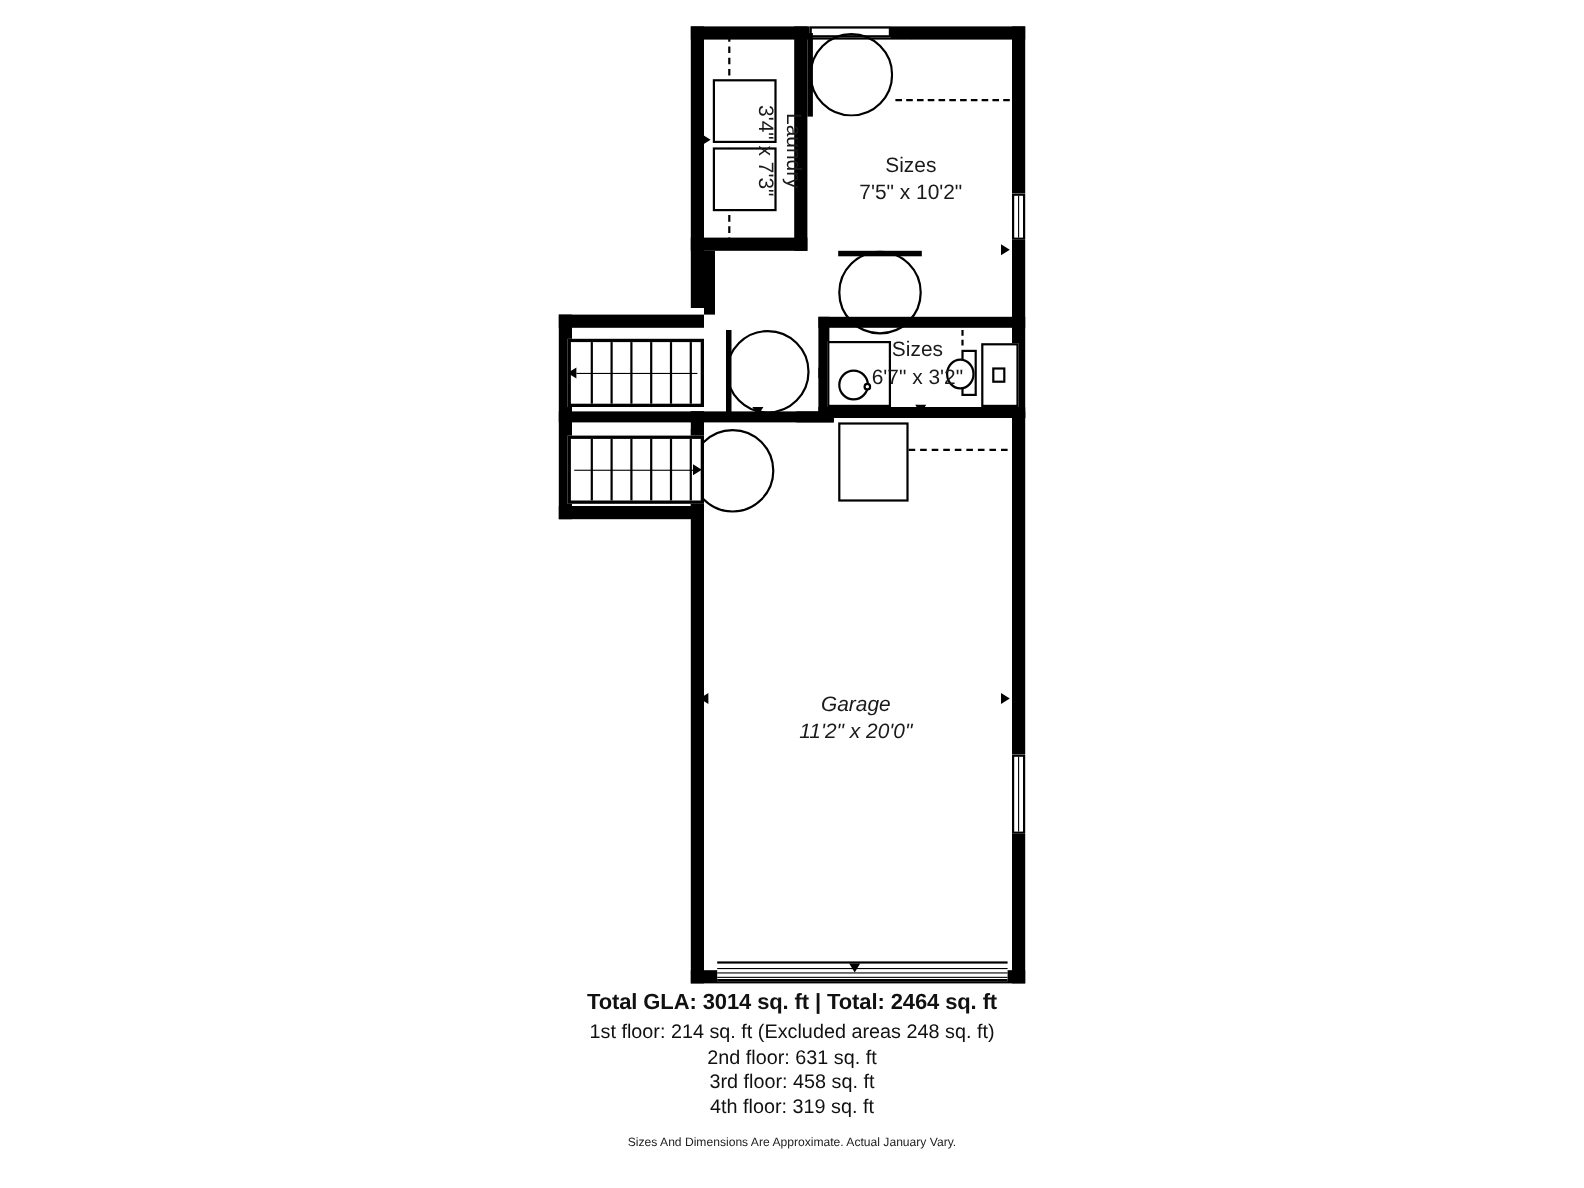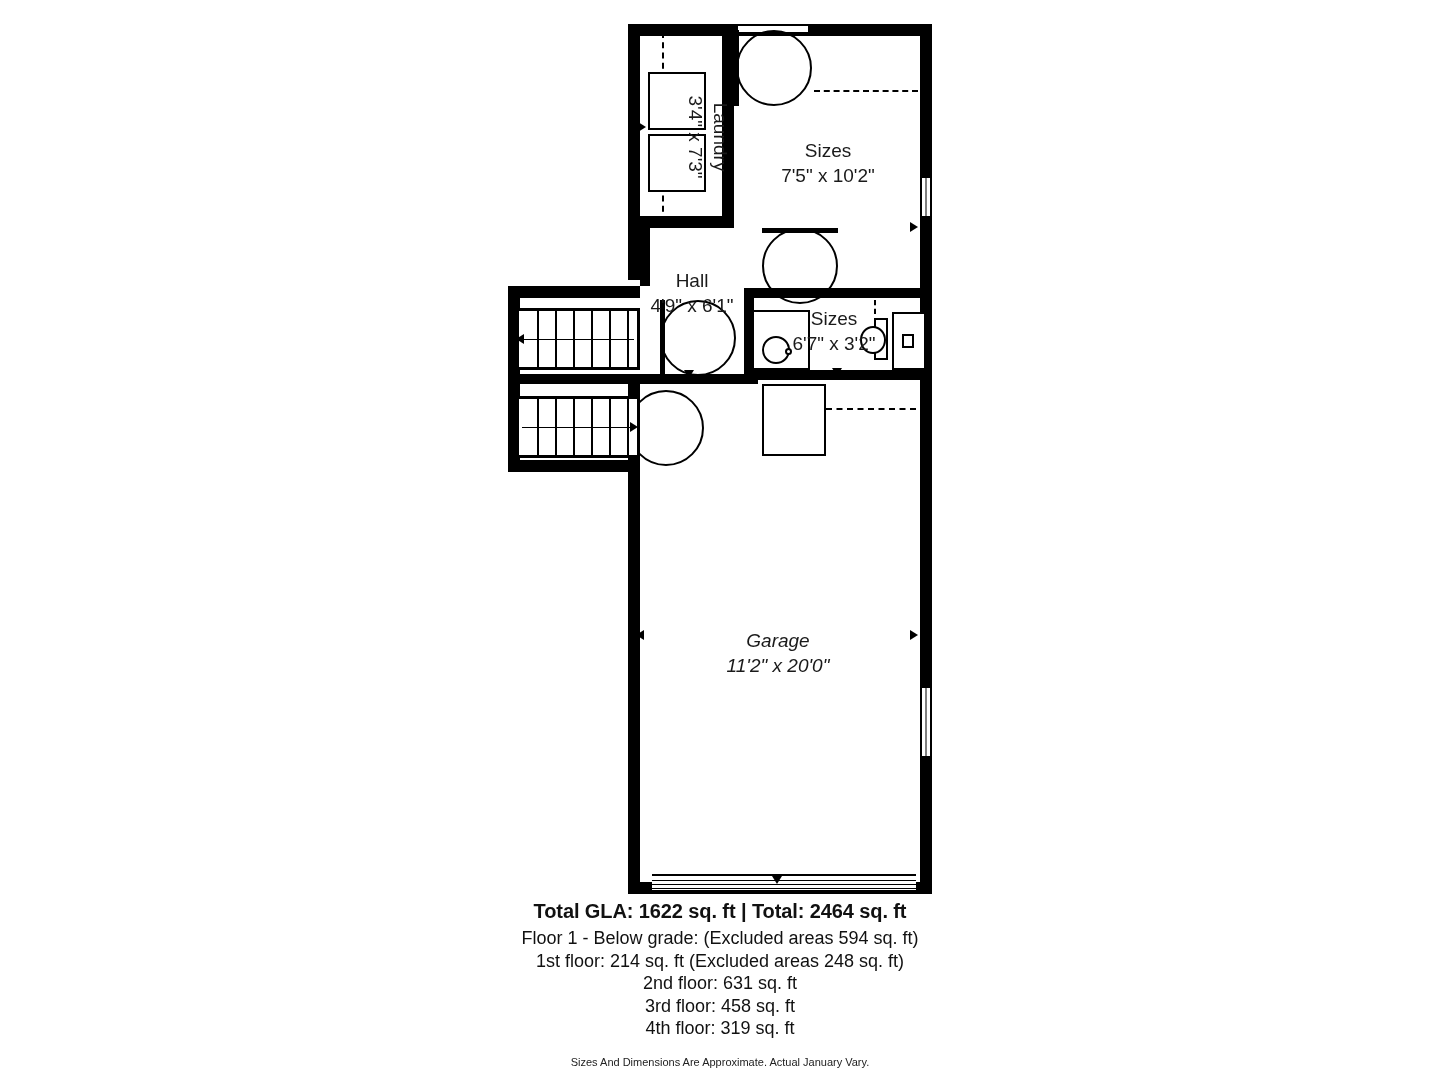--- a/index.html
+++ b/index.html
@@ -291,38 +291,33 @@
   <div class="room-label rotated" style="left:648px; top:112px; width:120px;">
     <span class="name">Laundry</span>
     <span class="dims">3'4" x 7'3"</span>
   </div>
 
   <div class="room-label" style="left:728px; top:138px; width:200px;">
     <span class="name">Sizes</span>
     <span class="dims">7'5" x 10'2"</span>
   </div>
 
-  <div class="room-label" style="left:592px; top:268px; width:200px;">
-    <span class="name">Hall</span>
-    <span class="dims">4'9" x 6'1"</span>
-  </div>
 
   <div class="room-label" style="left:738px; top:306px; width:192px;">
     <span class="name">Sizes</span>
     <span class="dims">6'7" x 3'2"</span>
   </div>
 
   <div class="room-label" style="left:678px; top:628px; width:200px;font-style:italic;">
     <span class="name">Garage</span>
     <span class="dims">11'2" x 20'0"</span>
   </div>
 
   <div id="footer">
-    <div class="total-line">Total GLA: 1622 sq. ft | Total: 2464 sq. ft</div>
-    <div class="line">Floor 1 - Below grade: (Excluded areas 594 sq. ft)</div>
+    <div class="total-line">Total GLA: 3014 sq. ft | Total: 2464 sq. ft</div>
     <div class="line">1st floor: 214 sq. ft (Excluded areas 248 sq. ft)</div>
     <div class="line">2nd floor: 631 sq. ft</div>
     <div class="line">3rd floor: 458 sq. ft</div>
     <div class="line">4th floor: 319 sq. ft</div>
     <div class="disclaimer">Sizes And Dimensions Are Approximate. Actual January Vary.</div>
   </div>
 
 </div>
 
 </body></html>

